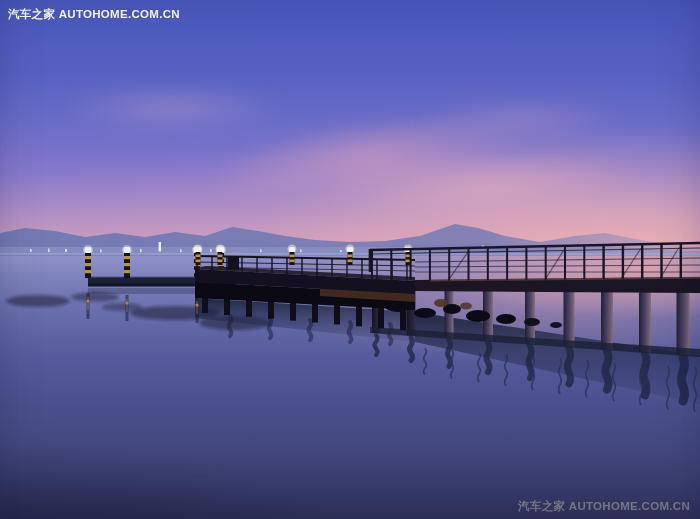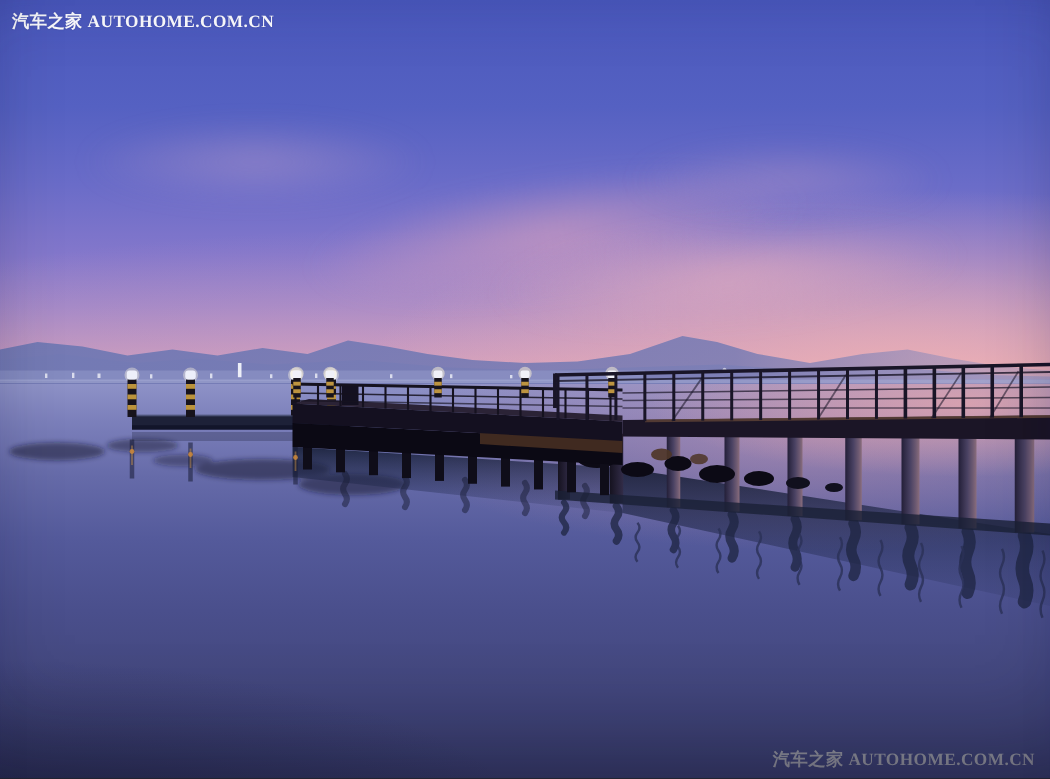--- a/index.html
+++ b/index.html
@@ -26,21 +26,21 @@
   .water{
     position:absolute;left:0;top:253px;width:700px;height:266px;
     background:
       radial-gradient(ellipse 300px 70px at 92% 6%, rgba(235,168,172,.75), rgba(235,168,172,0) 70%),
       radial-gradient(ellipse 420px 110px at 78% 14%, rgba(216,150,170,.45), rgba(216,150,170,0) 70%),
       radial-gradient(ellipse 600px 200px at 0% 115%, rgba(20,22,50,.45), rgba(20,22,50,0) 60%),
       linear-gradient(180deg, var(--water-top) 0%, #7c80bb 10%, #666ba9 24%, #545a9b 40%, #4a4f8c 58%, #42467c 78%, var(--water-deep) 100%);
   }
   .scene{position:absolute;left:0;top:0;width:700px;height:519px;}
   .wm{
-    position:absolute;font-family:Liberation Serif, serif;
+    position:absolute;font-family:Liberation Sans, sans-serif;
     font-weight:bold;font-size:11.5px;letter-spacing:.3px;white-space:pre;
   }
   .wm-tl{left:8px;top:7px;color:var(--watermark-top);text-shadow:0 0 1px rgba(40,50,120,.35);}
   .wm-br{right:10px;bottom:5px;color:var(--watermark-bottom);}
   .vignette{position:absolute;inset:0;pointer-events:none;
     box-shadow:inset 0 -46px 70px -34px rgba(8,10,32,.45), inset 0 26px 50px -34px rgba(30,36,110,.25);}
 </style>
 </head>
 <body>
 

